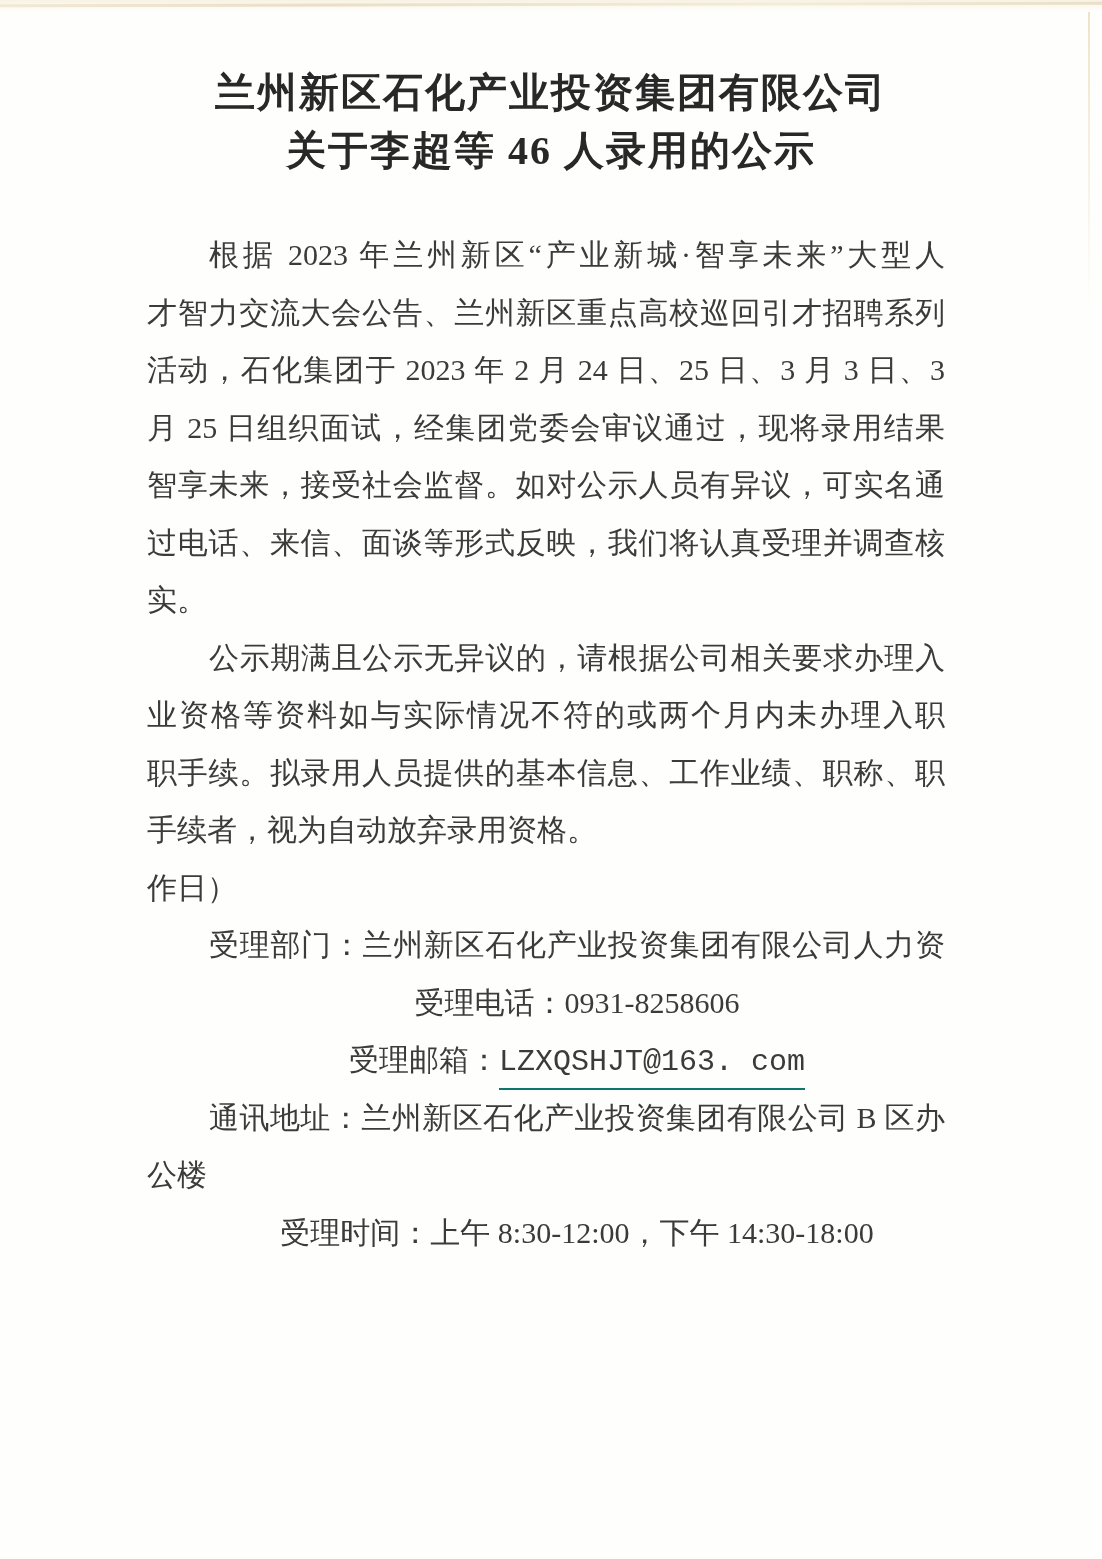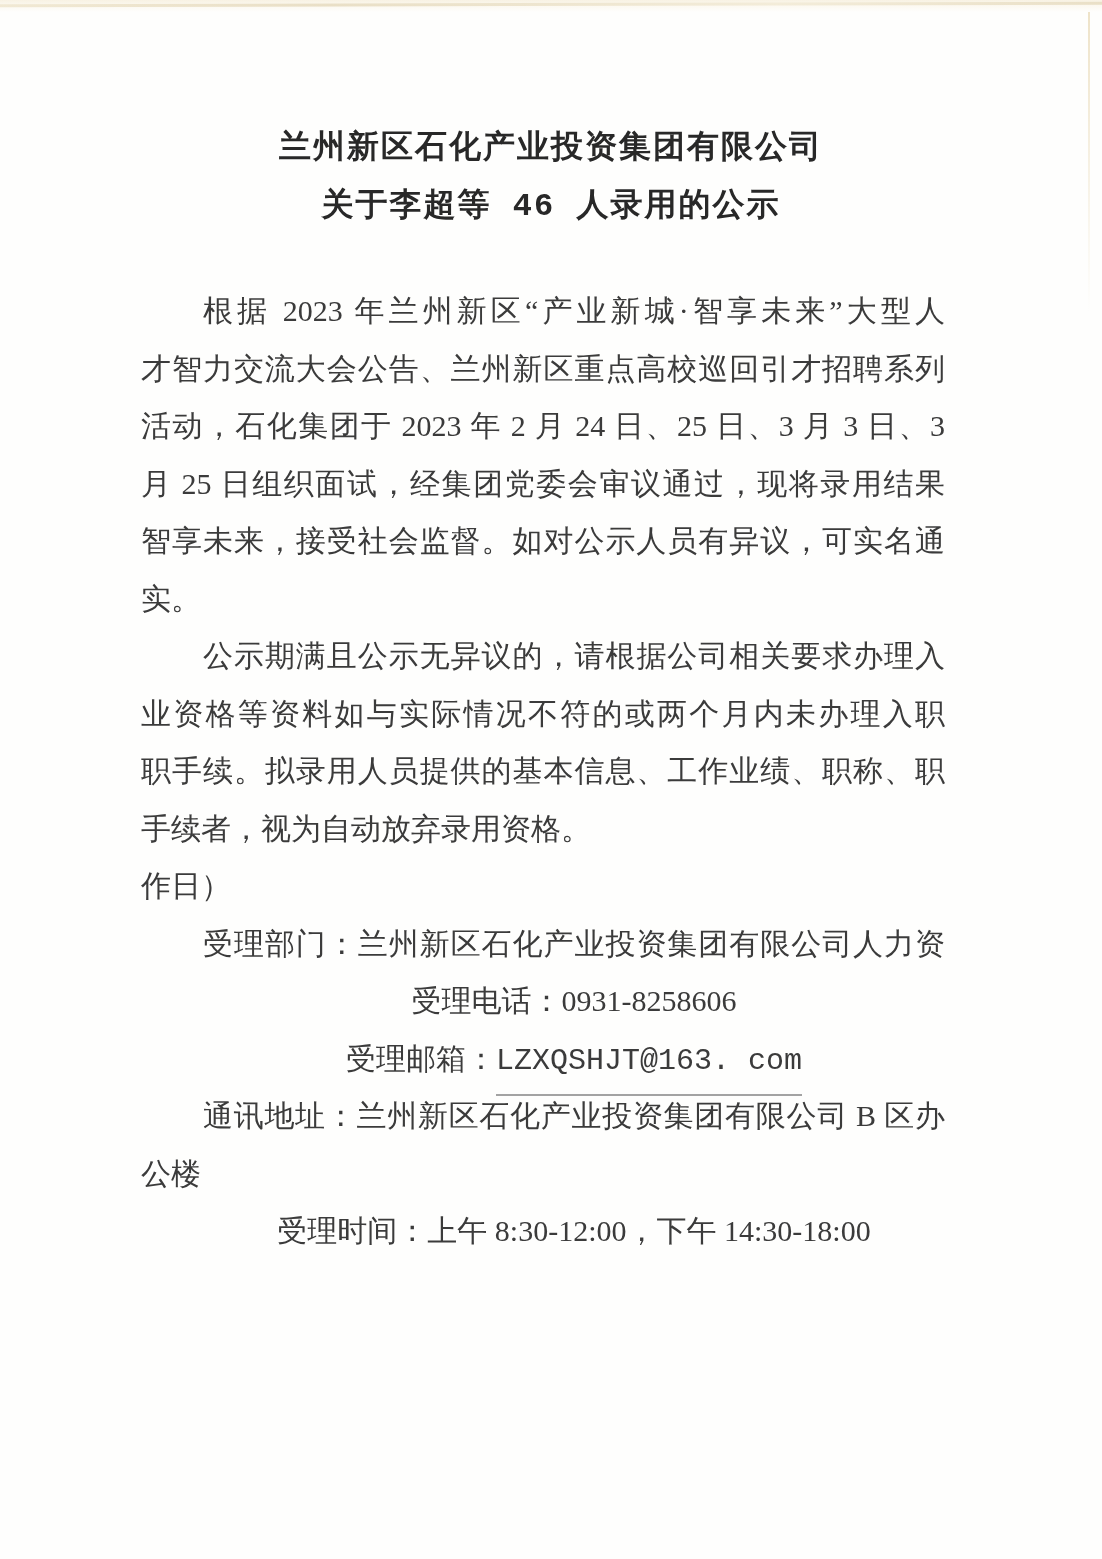--- a/index.html
+++ b/index.html
@@ -23,53 +23,54 @@
     position: absolute; top: 3px; left: -10px; width: 1130px; height: 3px;
     background: linear-gradient(90deg, #f1e9d4, #e9dfc6 30%, #f3ecd9 70%, #e9dfc6);
     transform: rotate(-0.12deg);
   }
   .scan-right-line {
     position: absolute; top: 12px; right: 12px; width: 2px; height: 300px;
     background: linear-gradient(180deg, #eee3c9, rgba(238,227,201,0));
   }
   
   .title {
-    margin: 120px 0 0 0;
+    margin: 64px 0 0 0;
     text-align: center;
-    font-family: Liberation Mono, monospace;
+    font-family: Liberation Serif, serif;
     font-weight: 700;
-    font-size: 32px;
+    font-size: 40px;
     line-height: 58px;
     letter-spacing: 2px;
     color: #282828;
   }
   
   .body-text {
     margin-top: 46px;
     padding-left: 141px;
     padding-right: 157px;
     color: #3b3b3b;
     font-size: 30px;
+    margin-left: 6px;
   }
   .line {
     height: 57.5px;
     line-height: 57.5px;
     text-align: left;
   }
   .justify {
     text-align: justify;
     text-align-last: justify;
   }
   .indent { padding-left: 62px; text-align: center; }
   .email {
     font-family: "Liberation Mono", "DejaVu Sans Mono", monospace;
     font-size: 30px;
     color: #3b3b3b;
-    border-bottom: 2px solid #a3a3a3;
-    padding-bottom: 16px;
+    border-bottom: 2px solid #0f766e;
+    padding-bottom: 9px;
     text-decoration: none;
   }
 </style>
 </head>
 <body>
 
 <div class="page">
 
   <div class="scan-top"></div>
   <div class="scan-top-line"></div>
@@ -79,20 +80,21 @@
     <div>兰州新区石化产业投资集团有限公司</div>
     <div>关于李超等 46 人录用的公示</div>
   </div>
 
   <div class="body-text">
     <div class="line indent justify">根据 2023 年兰州新区“产业新城·智享未来”大型人</div>
     <div class="line justify">才智力交流大会公告、兰州新区重点高校巡回引才招聘系列</div>
     <div class="line justify">活动，石化集团于 2023 年 2 月 24 日、25 日、3 月 3 日、3</div>
     <div class="line justify">月 25 日组织面试，经集团党委会审议通过，现将录用结果</div>
     <div class="line justify">智享未来，接受社会监督。如对公示人员有异议，可实名通</div>
+    <div class="line justify">过电话、来信、面谈等形式反映，我们将认真受理并调查核</div>
     <div class="line">实。</div>
 
     <div class="line indent justify">公示期满且公示无异议的，请根据公司相关要求办理入</div>
     <div class="line justify">业资格等资料如与实际情况不符的或两个月内未办理入职</div>
     <div class="line justify">职手续。拟录用人员提供的基本信息、工作业绩、职称、职</div>
     <div class="line">手续者，视为自动放弃录用资格。</div>
 
     <div class="line">作日）</div>
 
     <div class="line indent justify">受理部门：兰州新区石化产业投资集团有限公司人力资</div>

